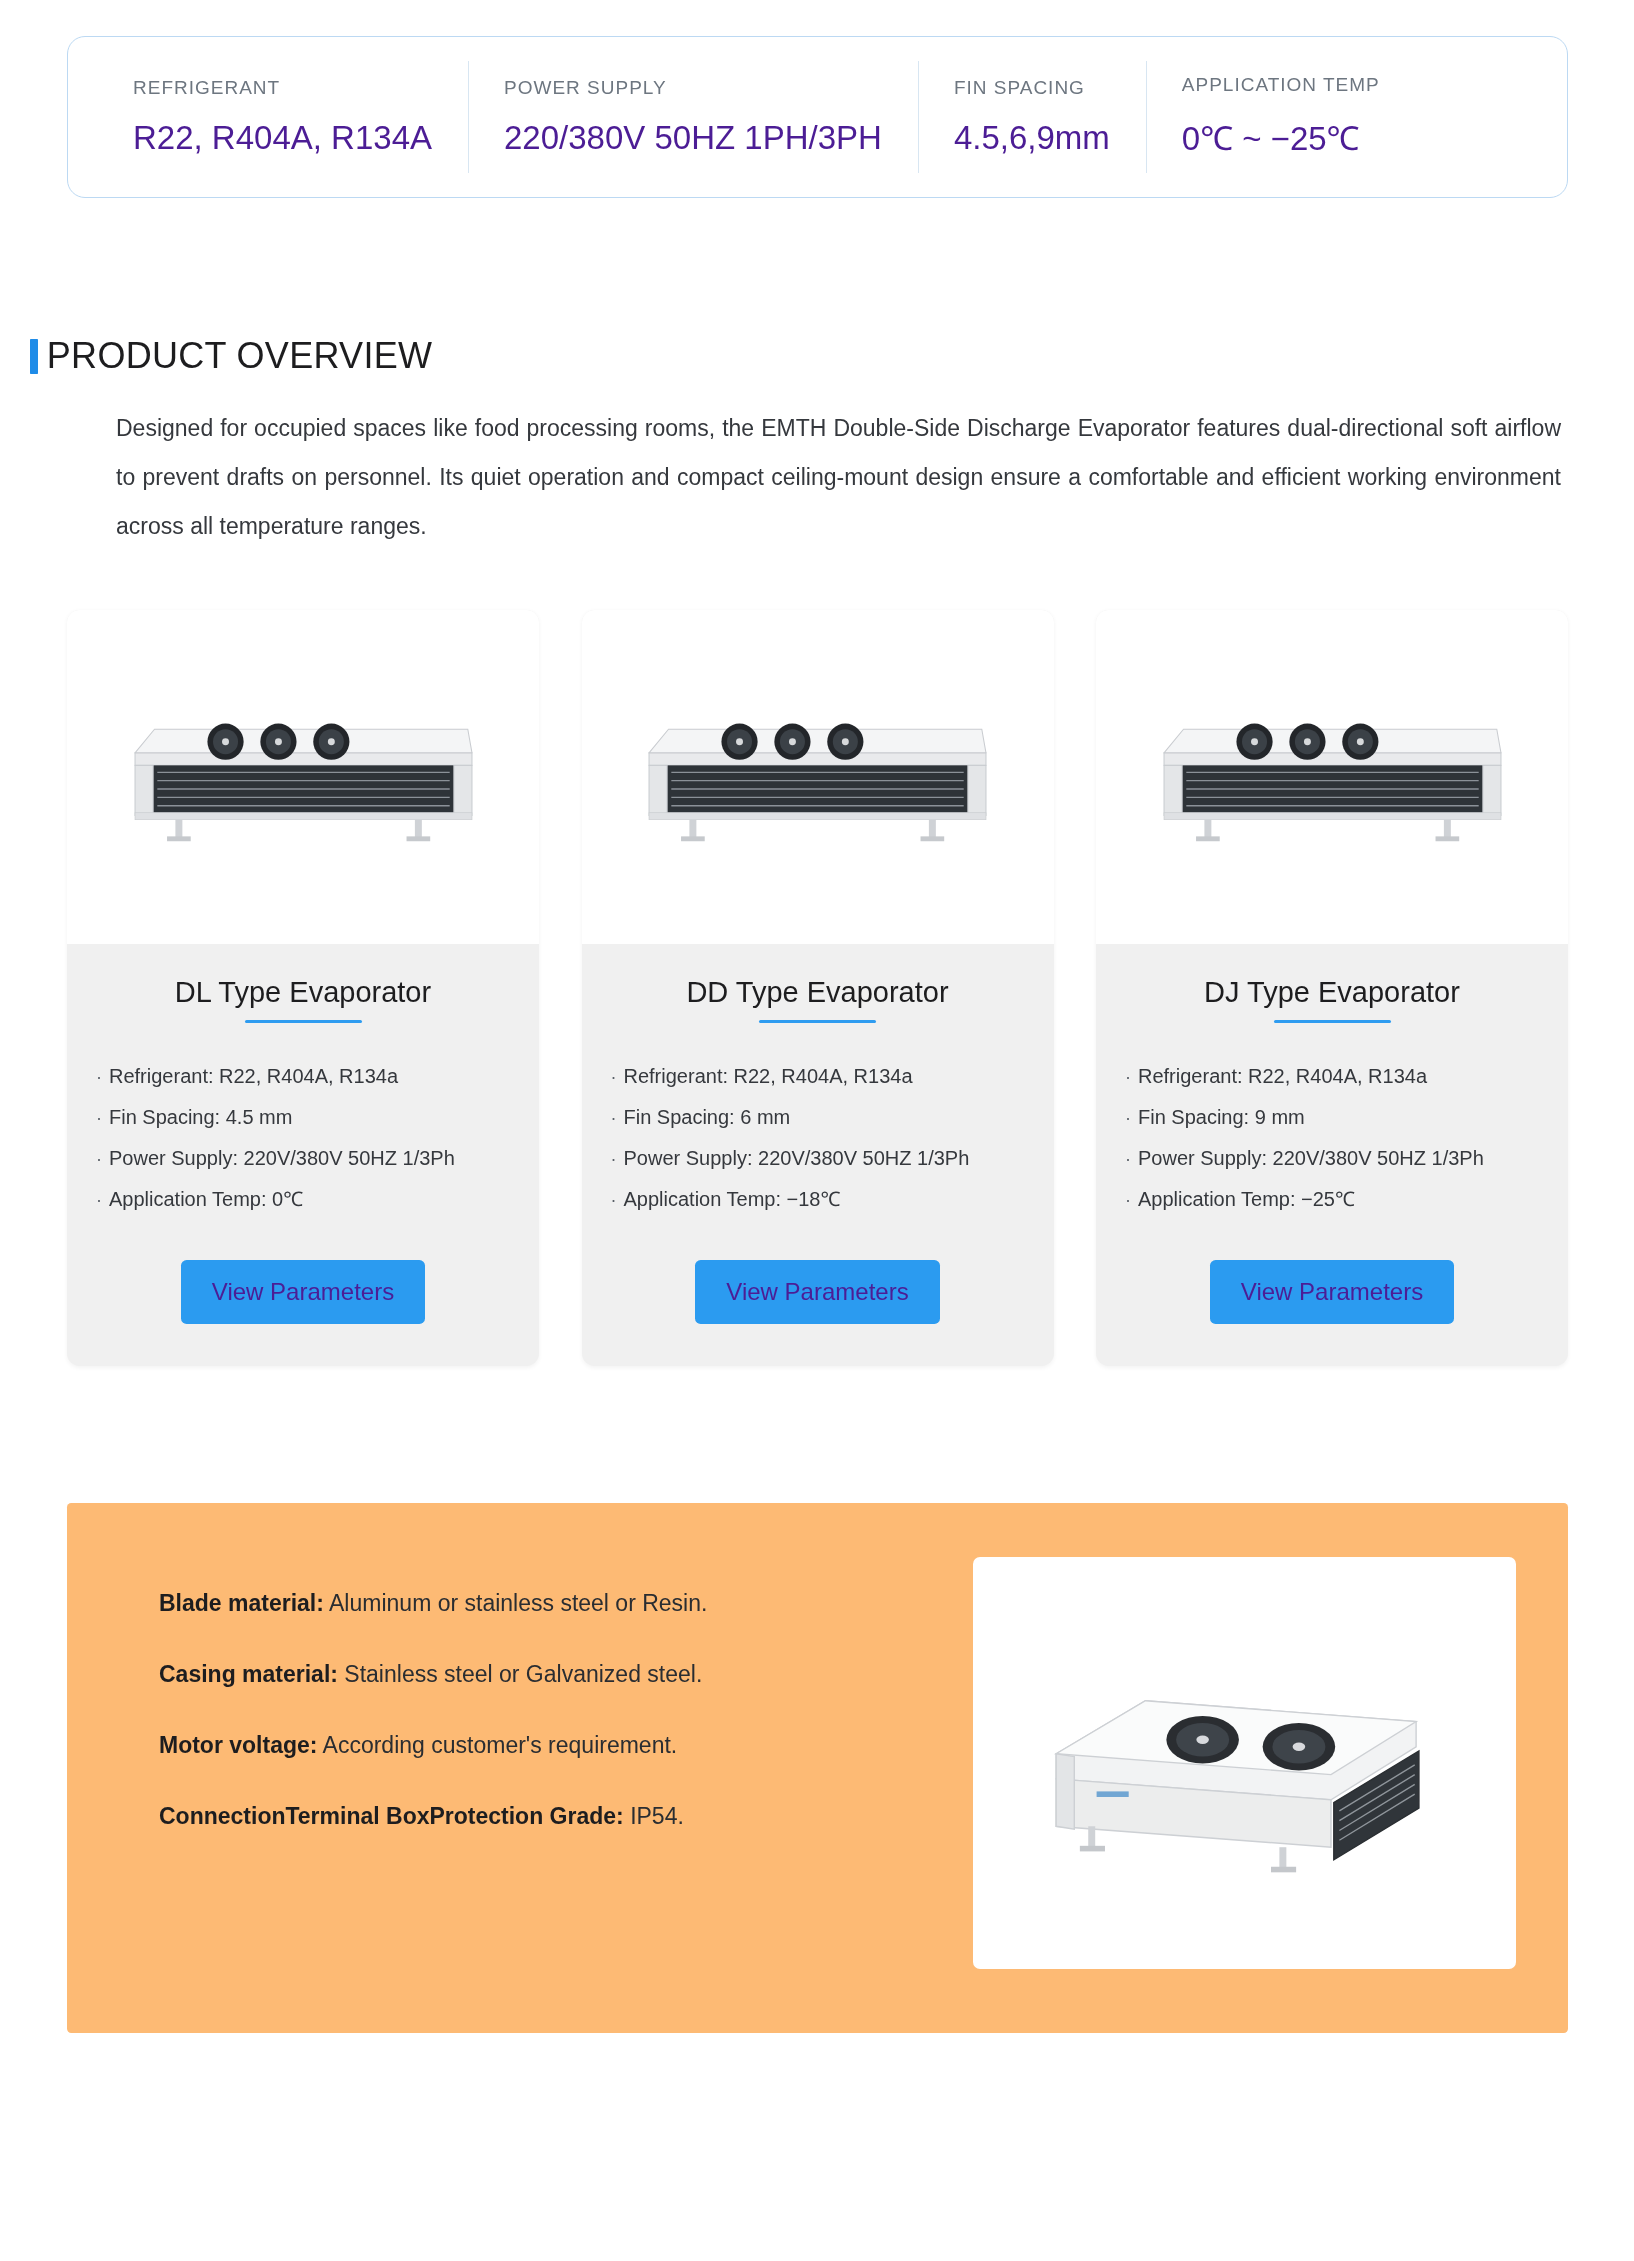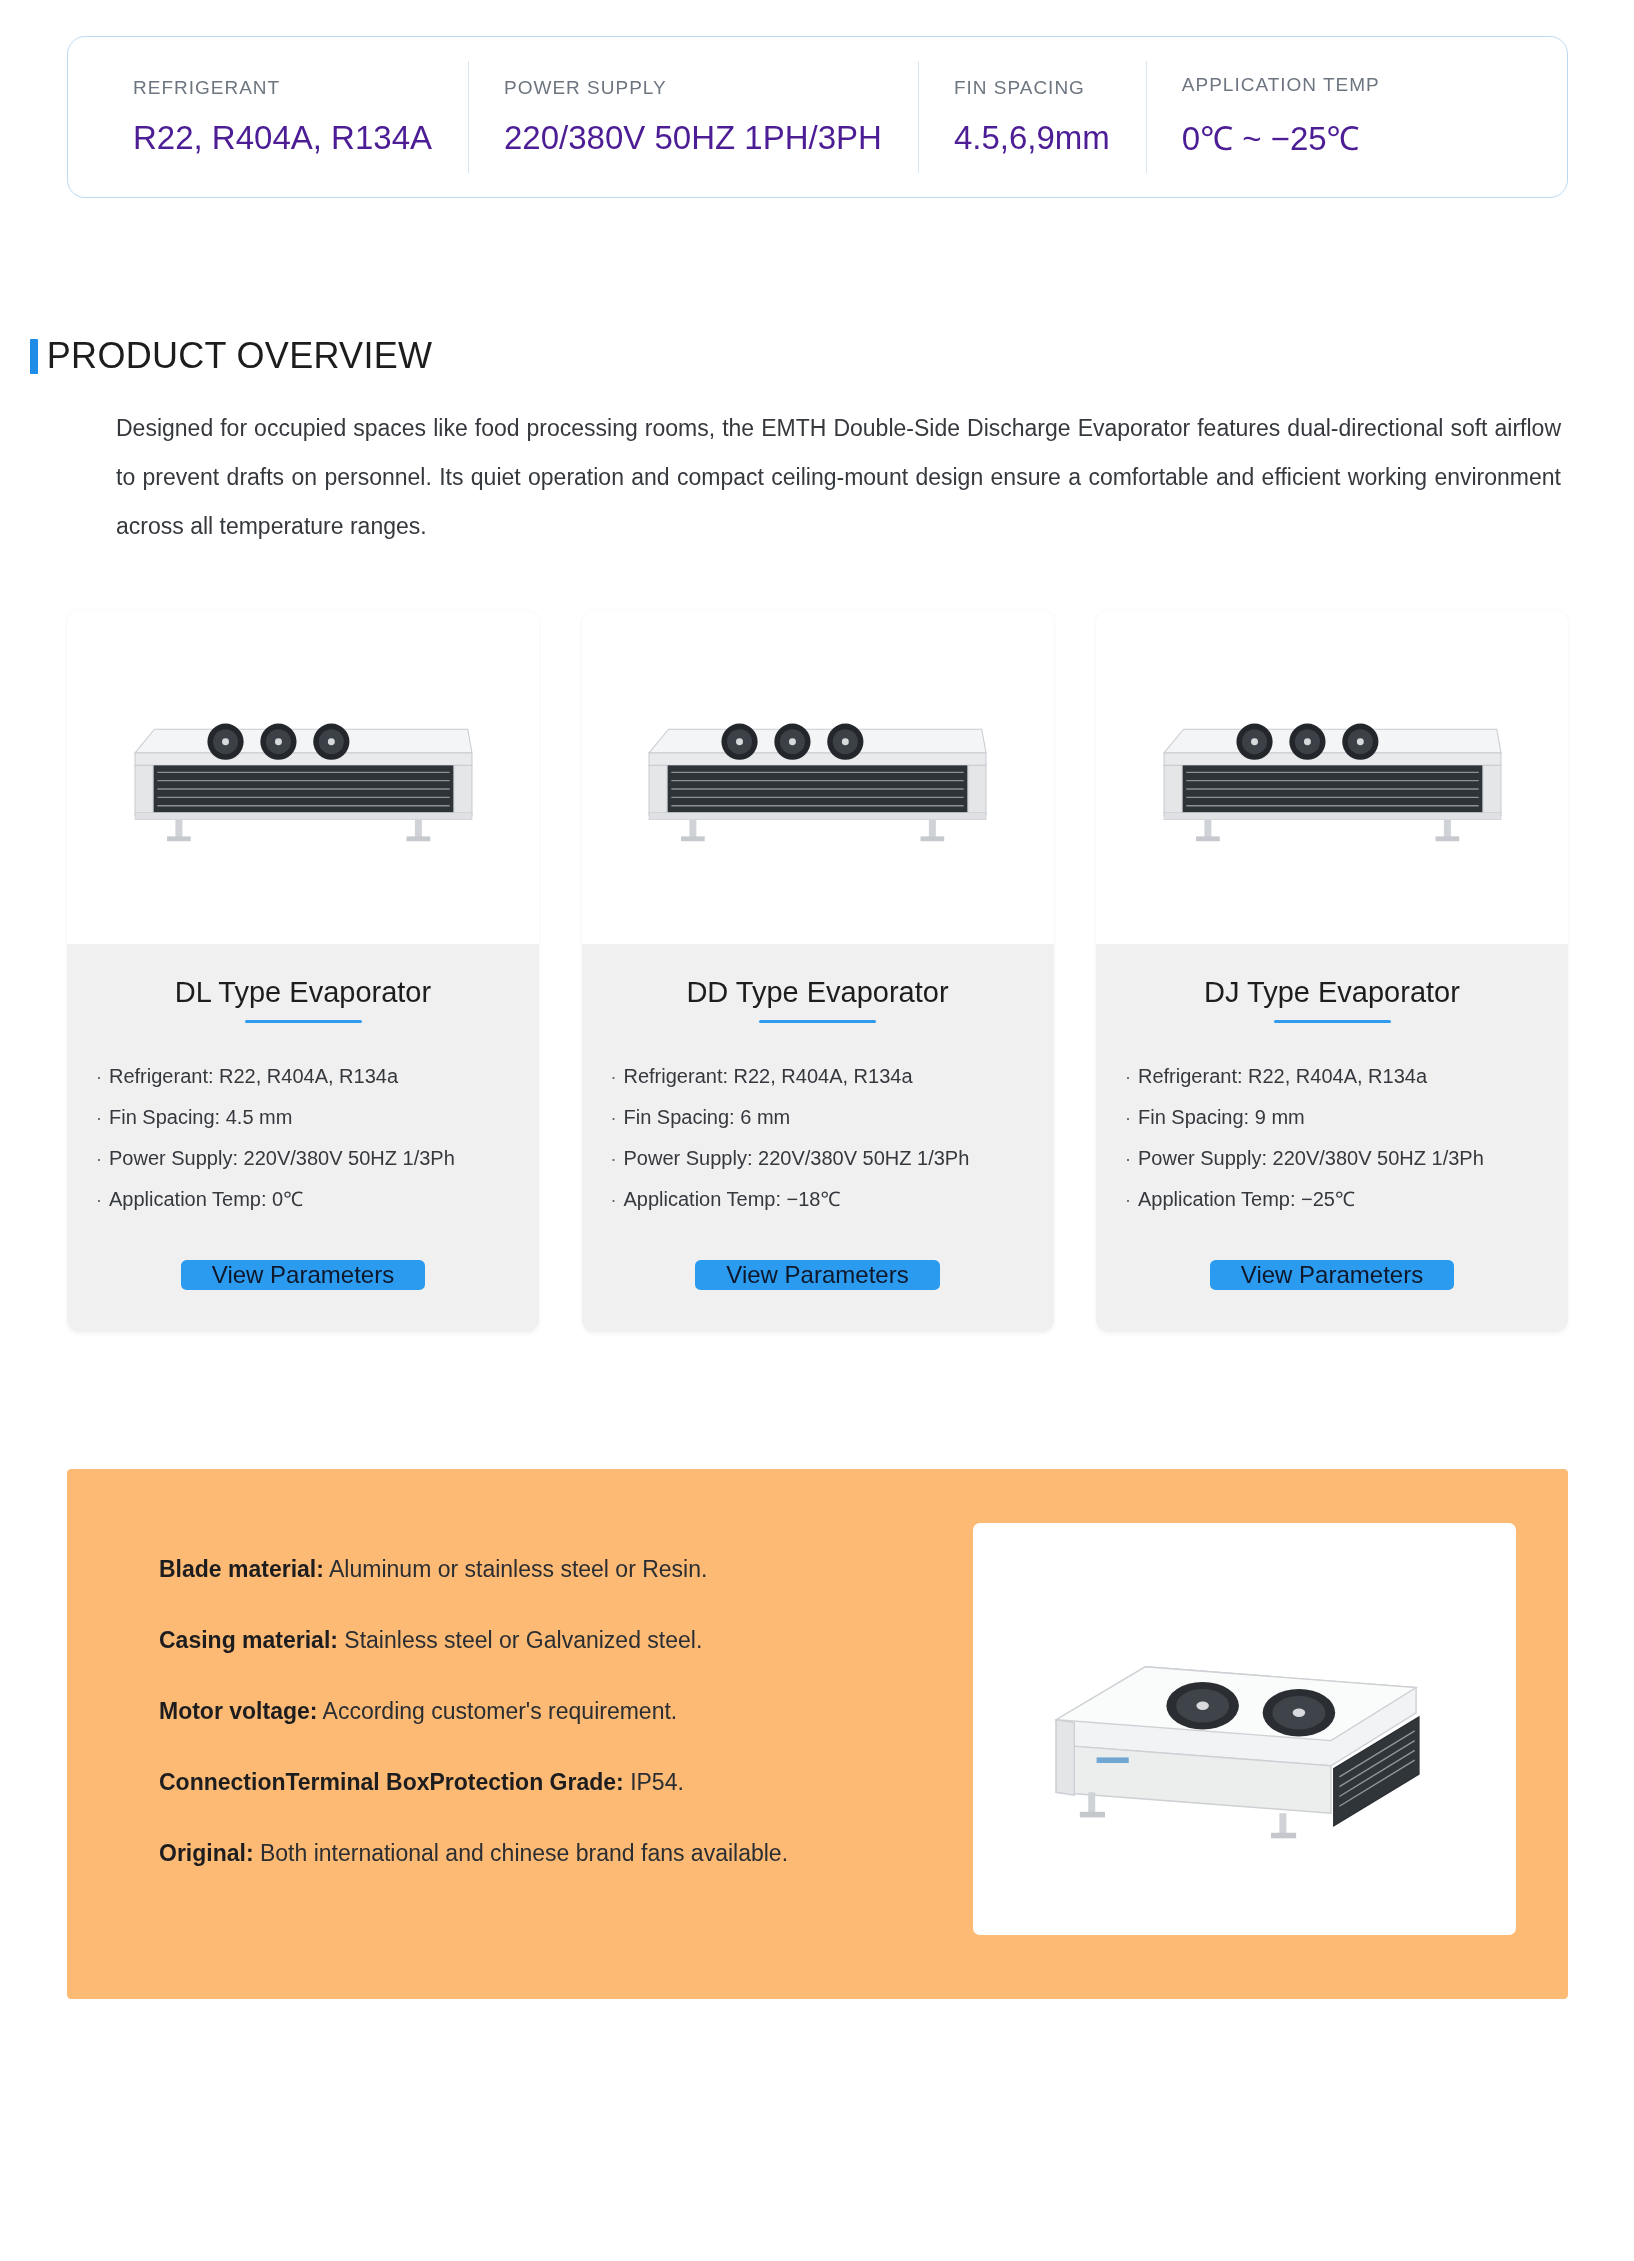--- a/index.html
+++ b/index.html
@@ -142,26 +142,26 @@
   }
   .feat .dot { color: #5a6068; margin-right: 7px; font-size: 18px; }
   .btn-row {
     margin-top: auto;
     padding-top: 40px;
     display: flex;
     justify-content: center;
   }
   .view-btn {
     background: #2b9bf0;
-    color: #0f172a;
+    color: #4c1d95;
     border: none;
     border-radius: 5.6px;
     font-size: 24px;
     font-family: "Liberation Sans", sans-serif;
-    padding: 1px 31px;
+    padding: 18px 31px;
     cursor: pointer;
     white-space: nowrap;
   }
 
   
   .materials {
     margin: 137px 67px 0 67px;
     background: #fdba74;
     border-radius: 4.2px;
     display: flex;
@@ -385,24 +385,20 @@
         <span>Stainless steel or Galvanized steel.</span>
       </div>
       <div class="mat-line">
         <b>Motor voltage:</b>
         <span>According customer's requirement.</span>
       </div>
       <div class="mat-line">
         <b>ConnectionTerminal BoxProtection Grade:</b>
         <span>IP54.</span>
       </div>
-      <div class="mat-line">
-        <b>Original:</b>
-        <span>Both international and chinese brand fans available.</span>
-      </div>
     </div>
     <div class="materials-right">
       <svg class="evap-large" viewBox="0 0 620 420">
         <g>
 
           <path d="M40 196 L168 120 L556 150 L556 186 L434 262 L40 232 Z" fill="#f2f3f4" stroke="#cdd0d4" stroke-width="2"></path>
           <path d="M40 196 L168 120 L556 150 L434 226 Z" fill="#fafbfb" stroke="#cdd0d4" stroke-width="2"></path>
 
           <path d="M40 232 L434 262 L434 330 L40 300 Z" fill="#eceded" stroke="#cdd0d4" stroke-width="2"></path>
 

